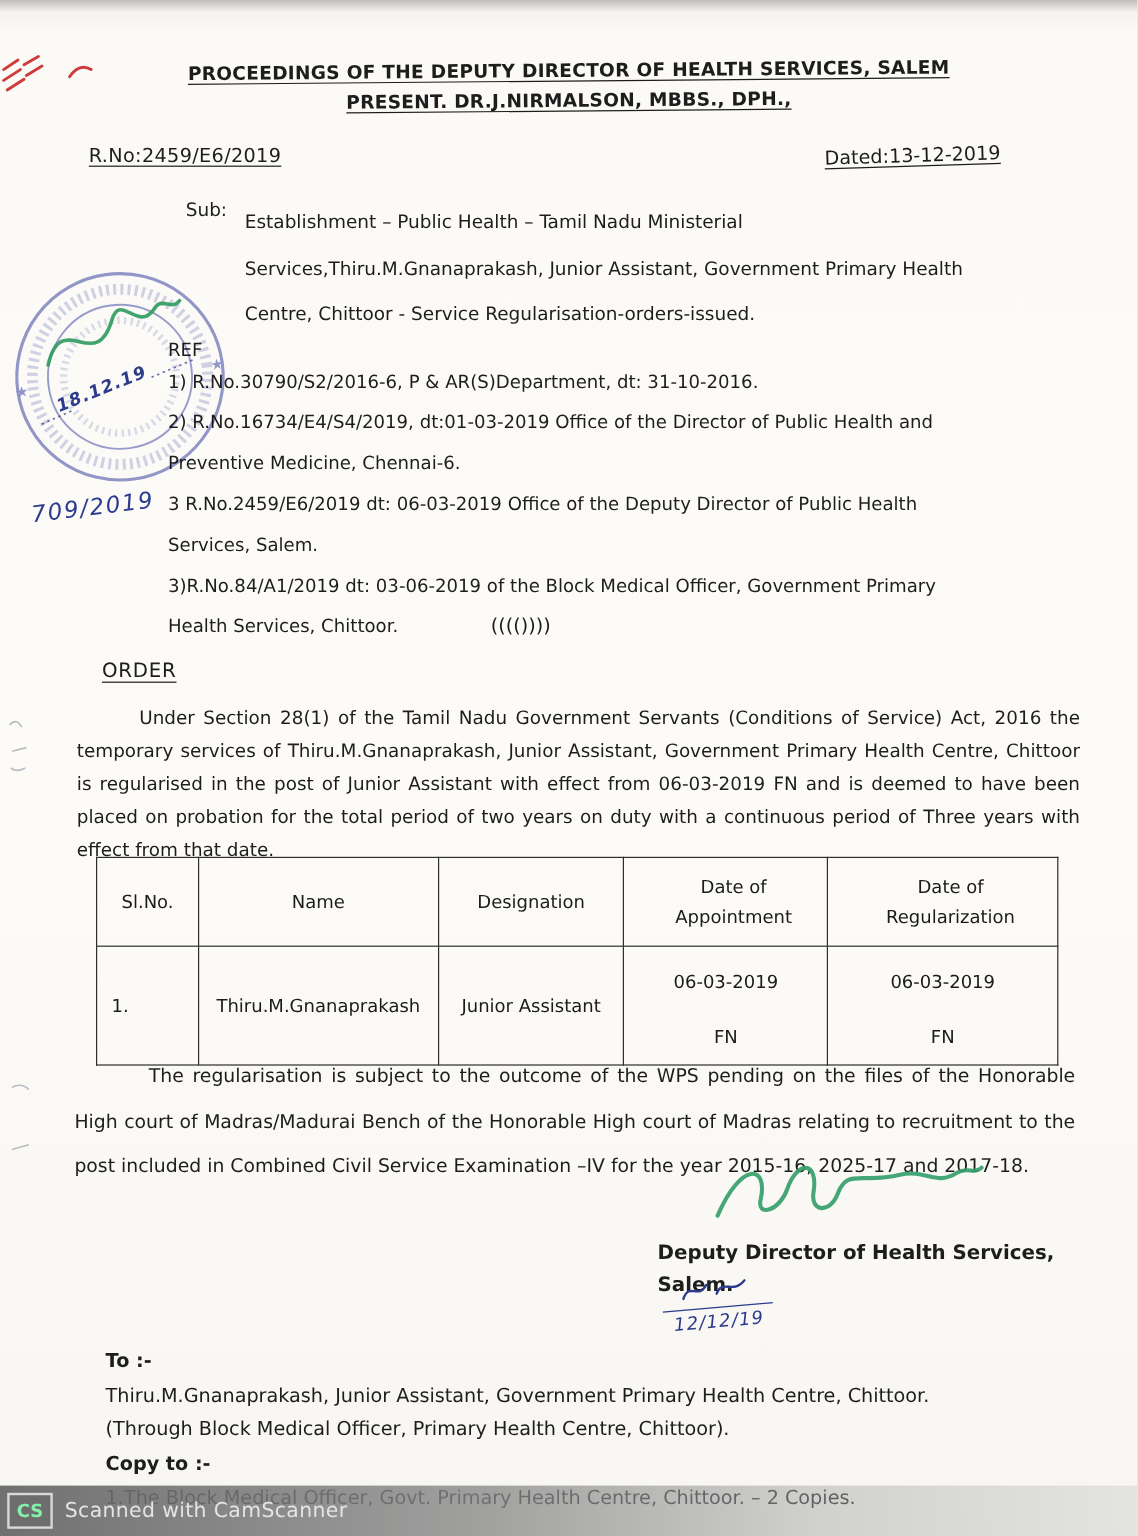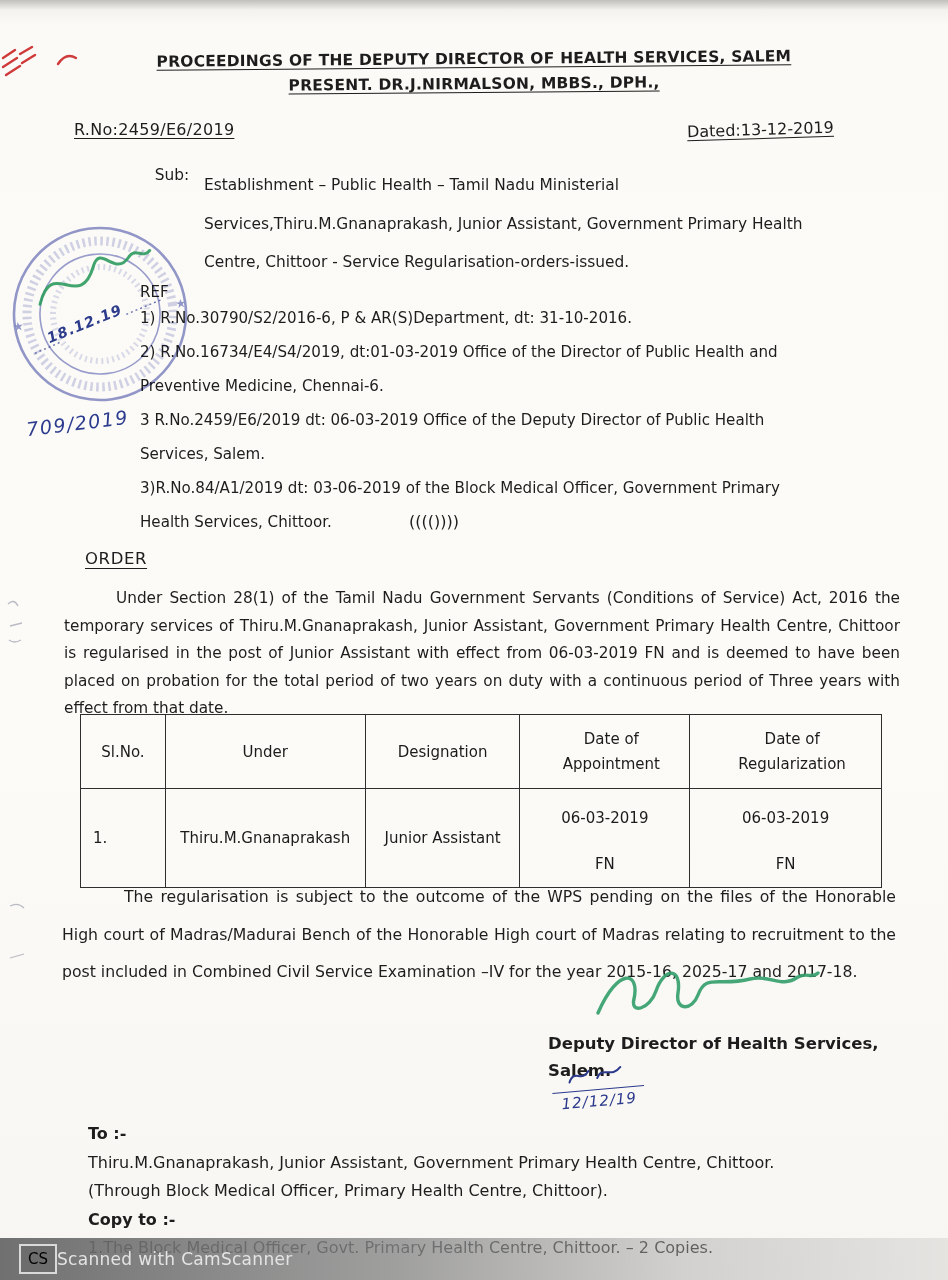--- a/index.html
+++ b/index.html
@@ -68,23 +68,23 @@
     transform:rotate(-8deg); mix-blend-mode:multiply; z-index:2; pointer-events:none; }
   .file-no { position:absolute; top:412px; left:26px; font-size:19px; color:#2c3b8e;
     transform:rotate(-7deg); letter-spacing:1.5px; font-style:italic; }
 
   .red-marks { position:absolute; top:40px; left:0; }
   .artifact { position:absolute; opacity:.4; }
 
   .watermark { position:absolute; left:0; bottom:0; width:100%; height:42px; z-index:6;
     display:flex; align-items:center;
     background:linear-gradient(90deg,rgba(102,102,102,.93),rgba(135,135,135,.78) 42%,rgba(168,168,168,.48) 72%,rgba(185,185,185,.3)); }
-  .cs-logo { margin-left:19px; width:38px; height:30px; border:2px solid #d9d9d9; background:#6d6d6d;
-    color:#000000; font-weight:normal; font-size:15px; display:flex; align-items:center; justify-content:center; }
-  .wm-text { color:#e4e4e4; font-size:17px; letter-spacing:.3px; }
+  .cs-logo { margin-left:6px; width:38px; height:30px; border:2px solid #d9d9d9; background:#6d6d6d;
+    color:#86efac; font-weight:bold; font-size:15px; display:flex; align-items:center; justify-content:center; }
+  .wm-text { margin-left:10px; color:#e4e4e4; font-size:17px; letter-spacing:.3px; }
 </style>
 </head>
 <body>
 
 <div class="page">
   <div class="top-edge"></div>
 
   <svg class="red-marks" width="86" height="44" viewBox="0 0 86 44">
     <g stroke="#cf3a3a" stroke-width="2.4" fill="none" stroke-linecap="round">
       <path d="M3,18 l12,-8"></path>
@@ -165,21 +165,21 @@
       <colgroup>
         <col style="width:85px">
           <col style="width:200px">
           <col style="width:155px">
         <col style="width:170px">
           <col style="width:192px">
       </colgroup>
       <thead>
         <tr>
           <th class="c">Sl.No.</th>
-          <th class="c">Under</th>
+          <th class="c">Name</th>
           <th class="c">Designation</th>
           <th class="l">Date of
 Appointment</th>
           <th class="l">Date of
 Regularization</th>
         </tr>
       </thead>
       <tbody>
         <tr>
           <td class="first">1.</td>

